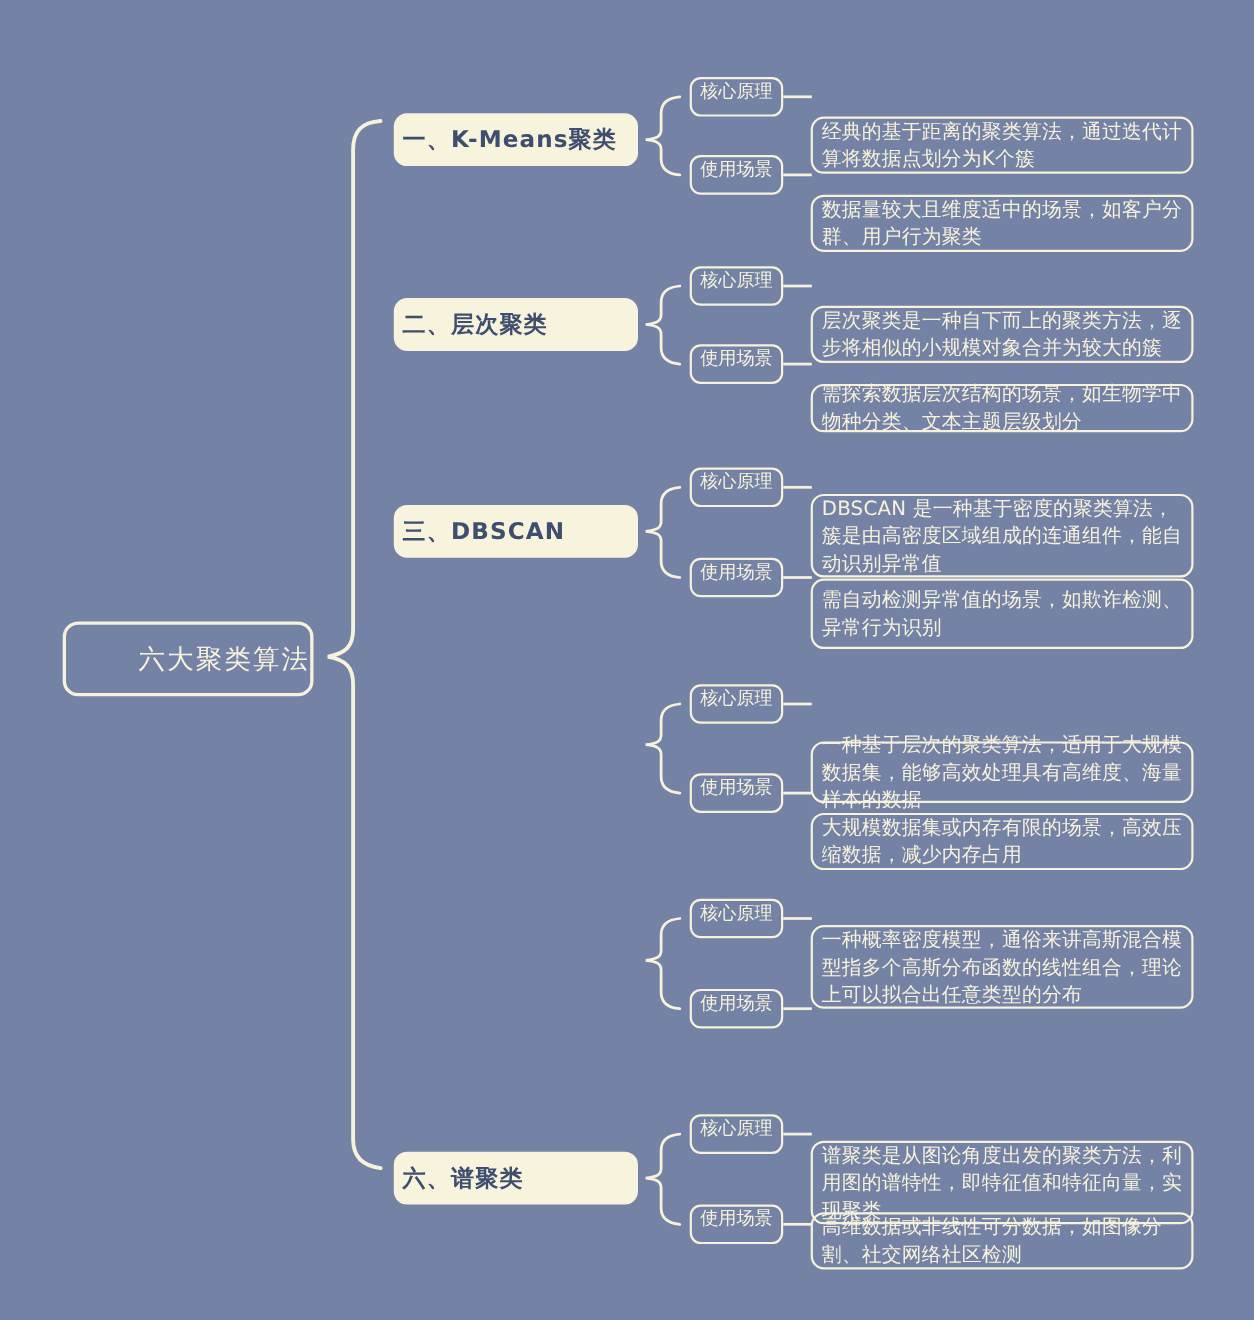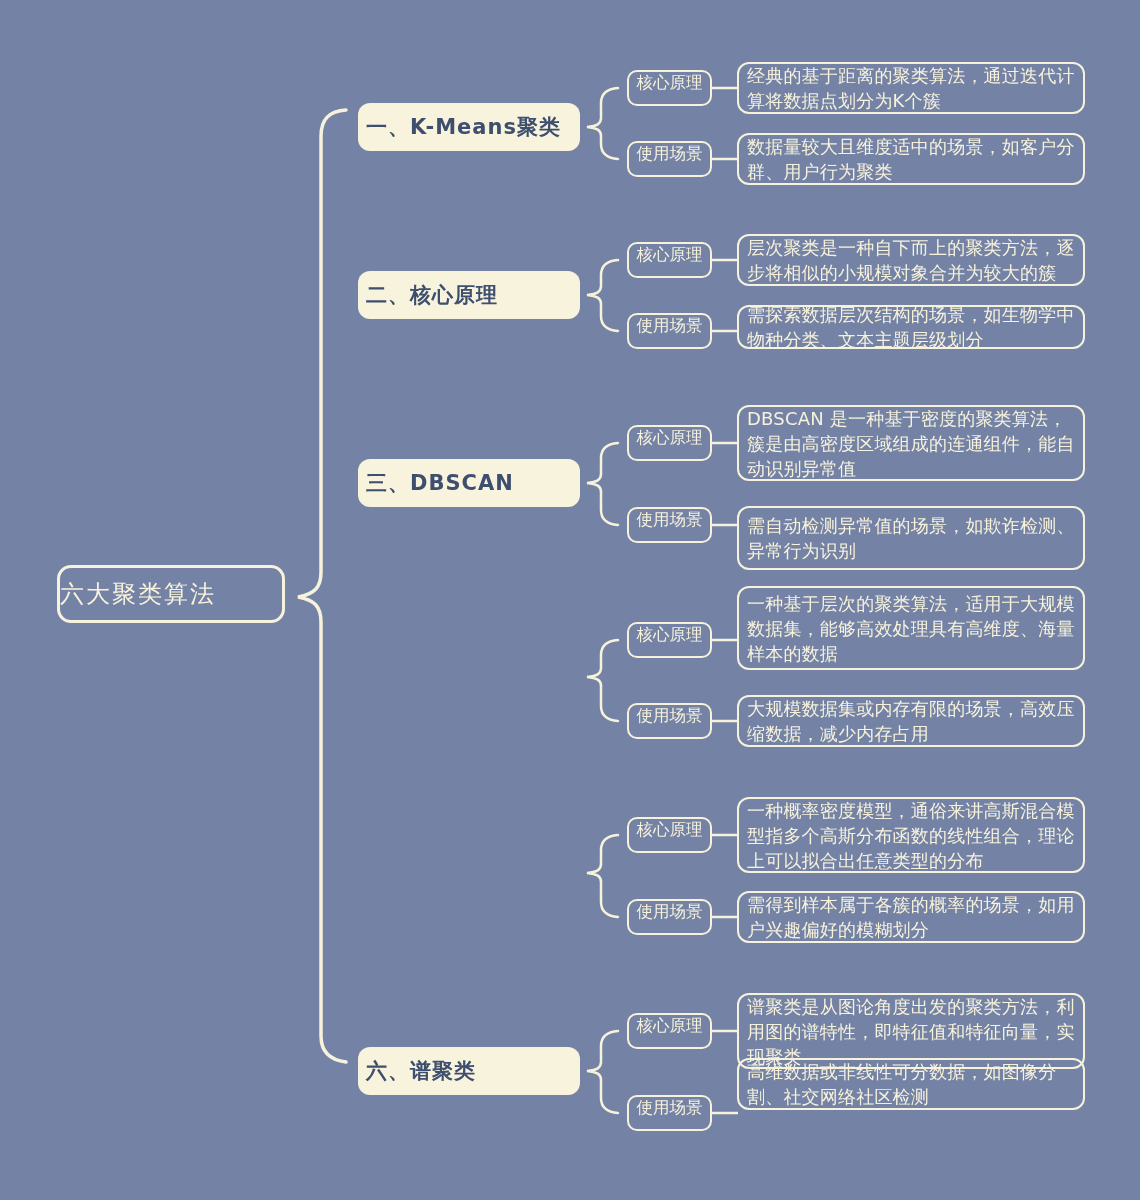--- a/index.html
+++ b/index.html
@@ -13,42 +13,42 @@
     position:relative;width:1140px;height:1200px;overflow:hidden;
     background:var(--background);
     font-family:"DejaVu Sans",sans-serif;
   }
   .connectors{position:absolute;left:0;top:0;width:1140px;height:1200px;pointer-events:none;}
   .connectors path{stroke:var(--cream);fill:none;stroke-linecap:round;}
   .connectors path.big{stroke-width:3.5px;}
   .connectors path.small{stroke-width:2.5px;}
   .connectors line{stroke:var(--cream);stroke-width:2.5px;}
   .root-node{
-    position:absolute;left:57px;top:565px;width:228px;height:58px;
+    position:absolute;left:57px;top:565px;width:228px;height:68px;
     border:3px solid var(--cream);border-radius:14px;box-sizing:border-box;
-    display:flex;align-items:center;justify-content:flex-start;
+    display:flex;align-items:center;justify-content:flex-end;
     color:var(--cream);font-size:24px;letter-spacing:2px;
   }
   .branch-node{
     position:absolute;left:358px;width:222px;height:48px;
     background:var(--branch-fill);border-radius:12px;box-sizing:border-box;
     display:flex;align-items:center;padding-left:8px;
     color:var(--branch-text);font-size:21px;font-weight:600;letter-spacing:1px;
   }
   .sub-label{
     position:absolute;left:627px;width:85px;height:36px;
     border:2px solid var(--cream);border-radius:10px;box-sizing:border-box;
     display:flex;align-items:flex-start;justify-content:center;
     color:var(--cream);font-size:16.5px;
   }
   .desc{
     position:absolute;left:737px;width:348px;
     border:2px solid var(--cream);border-radius:12px;box-sizing:border-box;
     display:flex;align-items:center;padding:0 8px;
-    color:var(--cream);font-size:18px;line-height:25px;letter-spacing:0.2px;
+    color:var(--cream);font-size:18px;line-height:25px;letter-spacing:0.2px;margin-top:44px;
   }
 </style>
 </head>
 <body>
 
 <div class="canvas">
 
   <svg class="connectors" viewBox="0 0 1140 1200">
 
     <path class="big" d="M 346,110 C 330,111 321,118 321,136 L 321,572 C 321,587 315,594 298,597 C 315,600 321,607 321,622 L 321,1036 C 321,1052 330,1060 346,1062"></path>
@@ -88,21 +88,21 @@
     <span>经典的基于距离的聚类算法，通过迭代计算将数据点划分为K个簇</span>
   </div>
   <div class="sub-label" style="top:141px">
     <span>使用场景</span>
   </div>
   <div class="desc" style="top:133px;height:52px">
     <span>数据量较大且维度适中的场景，如客户分群、用户行为聚类</span>
   </div>
 
   <div class="branch-node" style="top:271px">
-    <span>二、核心原理</span>
+    <span>二、层次聚类</span>
   </div>
   <div class="sub-label" style="top:242px">
     <span>核心原理</span>
   </div>
   <div class="desc" style="top:234px;height:52px">
     <span>层次聚类是一种自下而上的聚类方法，逐步将相似的小规模对象合并为较大的簇</span>
   </div>
   <div class="sub-label" style="top:313px">
     <span>使用场景</span>
   </div>
@@ -115,48 +115,45 @@
   </div>
   <div class="sub-label" style="top:425px">
     <span>核心原理</span>
   </div>
   <div class="desc" style="top:405px;height:76px">
     <span>DBSCAN 是一种基于密度的聚类算法，簇是由高密度区域组成的连通组件，能自动识别异常值</span>
   </div>
   <div class="sub-label" style="top:507px">
     <span>使用场景</span>
   </div>
-  <div class="desc" style="top:506px;height:64px">
+  <div class="desc" style="top:482px;height:64px">
     <span>需自动检测异常值的场景，如欺诈检测、异常行为识别</span>
   </div>
 
   <div class="sub-label" style="top:622px">
     <span>核心原理</span>
   </div>
-  <div class="desc" style="top:586px;height:84px">
+  <div class="desc" style="top:630px;height:56px">
     <span>一种基于层次的聚类算法，适用于大规模数据集，能够高效处理具有高维度、海量样本的数据</span>
   </div>
   <div class="sub-label" style="top:703px">
     <span>使用场景</span>
   </div>
   <div class="desc" style="top:695px;height:52px">
     <span>大规模数据集或内存有限的场景，高效压缩数据，减少内存占用</span>
   </div>
 
   <div class="sub-label" style="top:817px">
     <span>核心原理</span>
   </div>
   <div class="desc" style="top:797px;height:76px">
     <span>一种概率密度模型，通俗来讲高斯混合模型指多个高斯分布函数的线性组合，理论上可以拟合出任意类型的分布</span>
   </div>
   <div class="sub-label" style="top:899px">
     <span>使用场景</span>
-  </div>
-  <div class="desc" style="top:891px;height:52px">
-    <span>需得到样本属于各簇的概率的场景，如用户兴趣偏好的模糊划分</span>
   </div>
 
   <div class="branch-node" style="top:1047px">
     <span>六、谱聚类</span>
   </div>
   <div class="sub-label" style="top:1013px">
     <span>核心原理</span>
   </div>
   <div class="desc" style="top:993px;height:76px">
     <span>谱聚类是从图论角度出发的聚类方法，利用图的谱特性，即特征值和特征向量，实现聚类</span>

